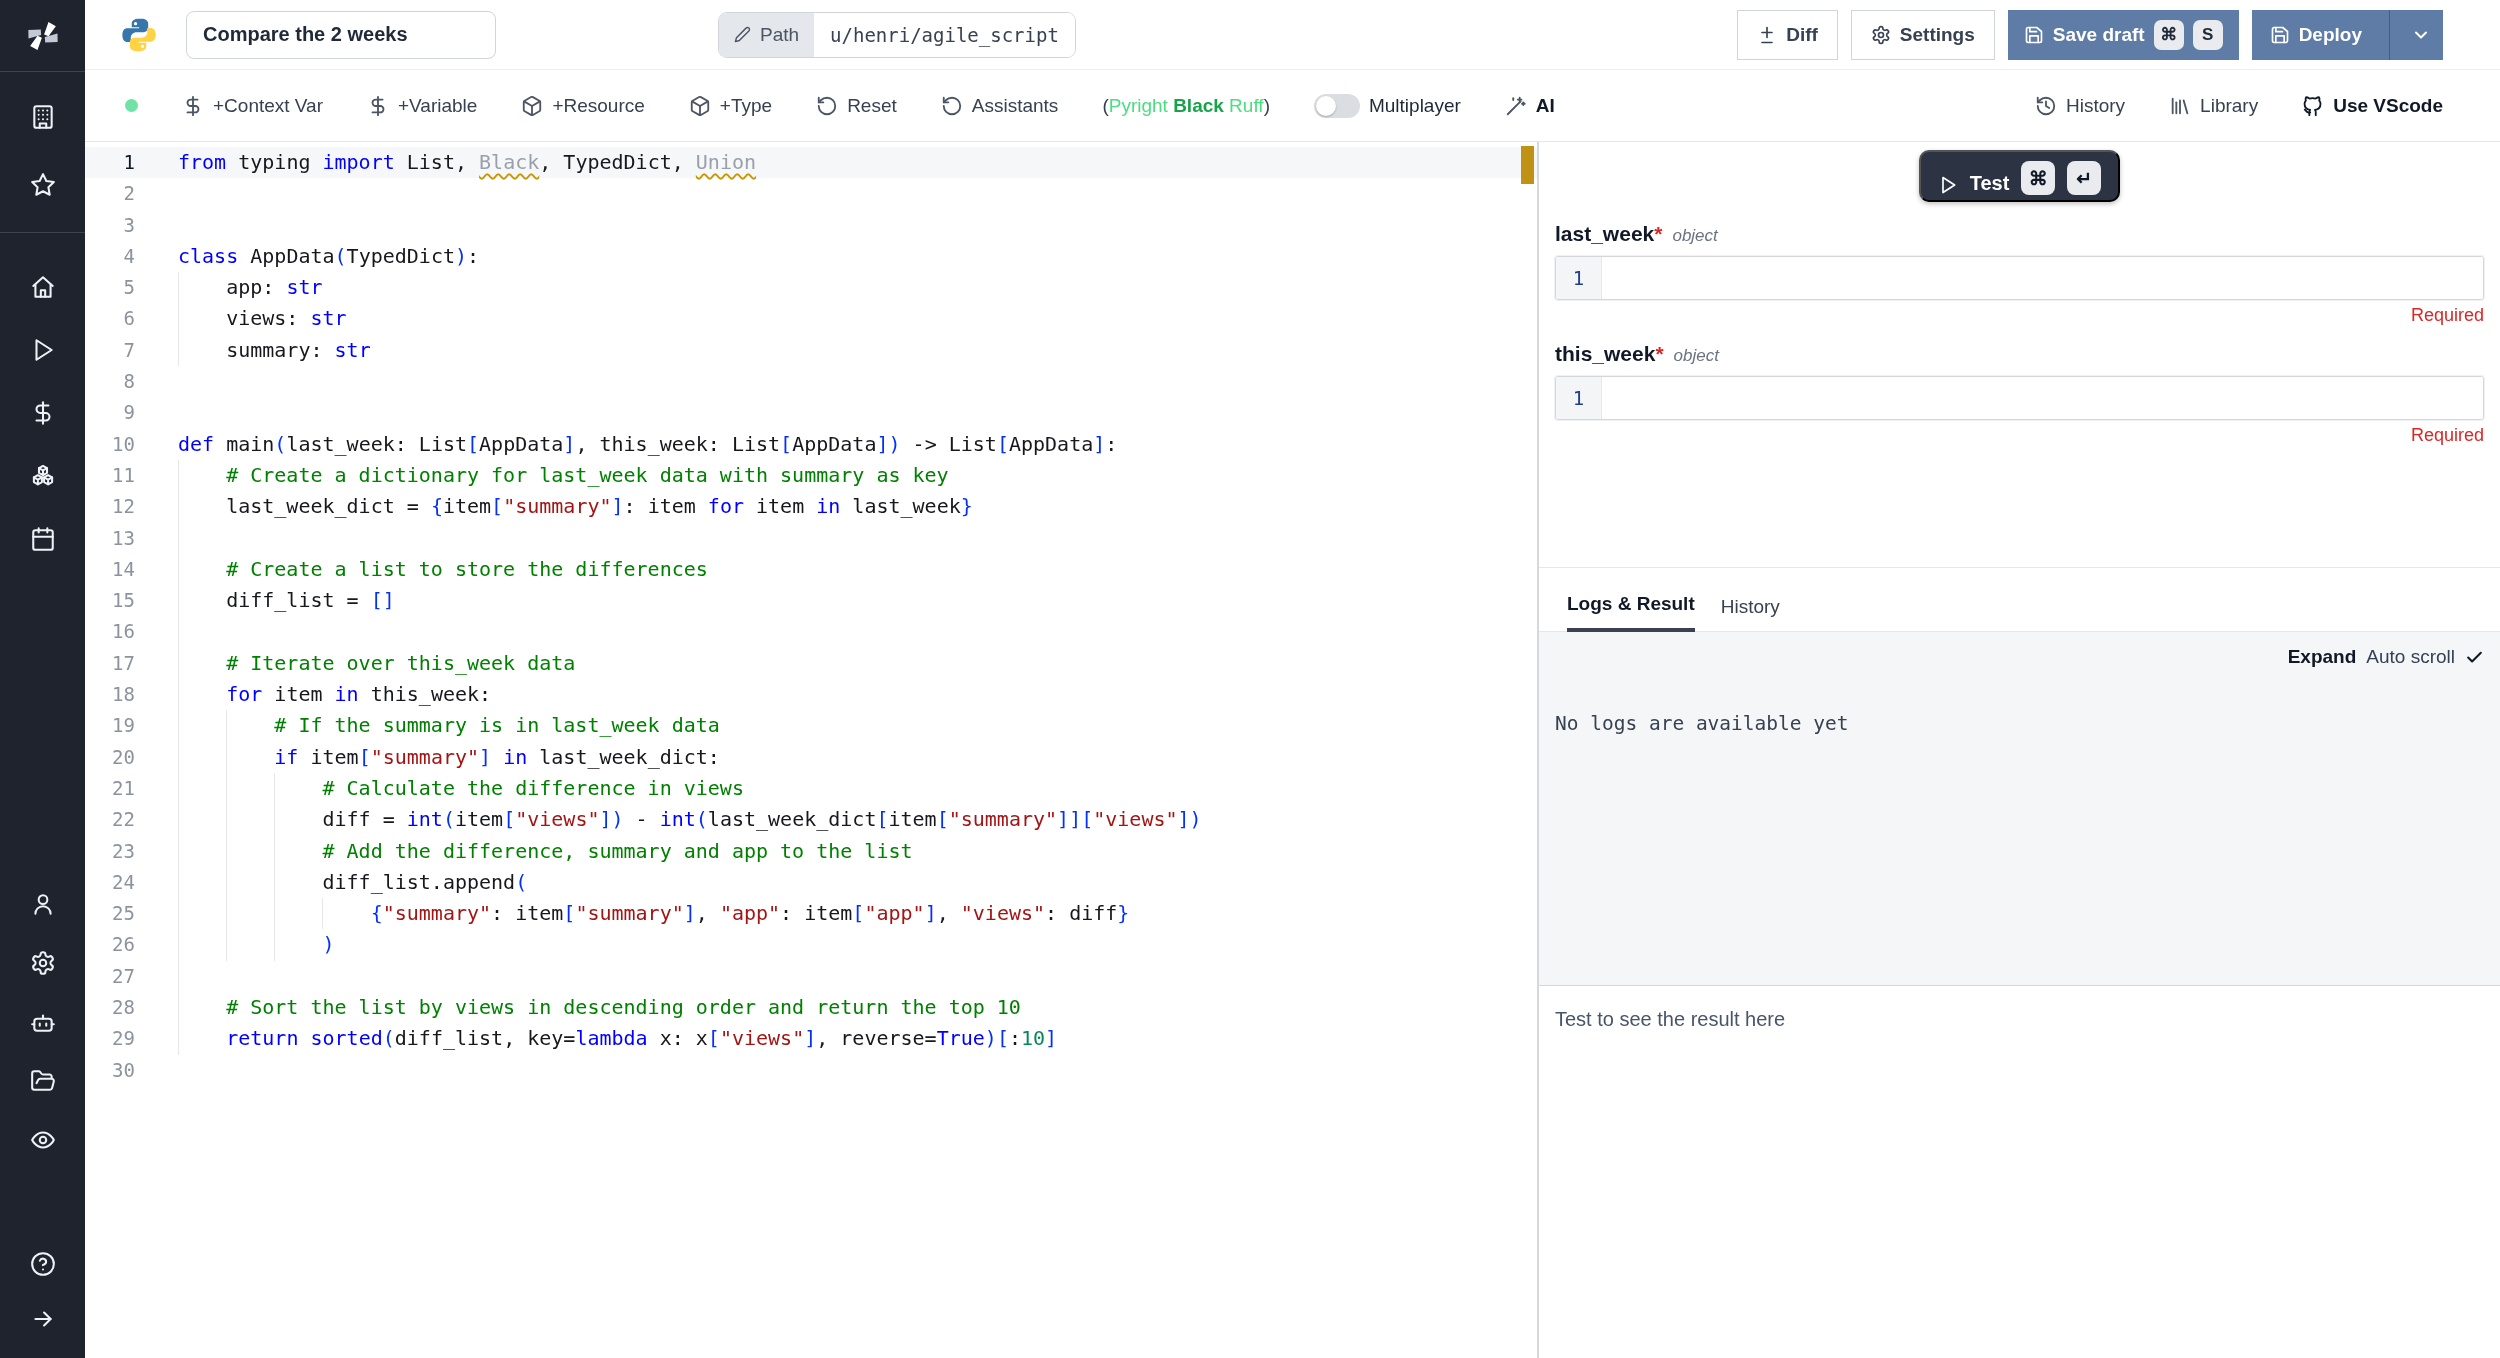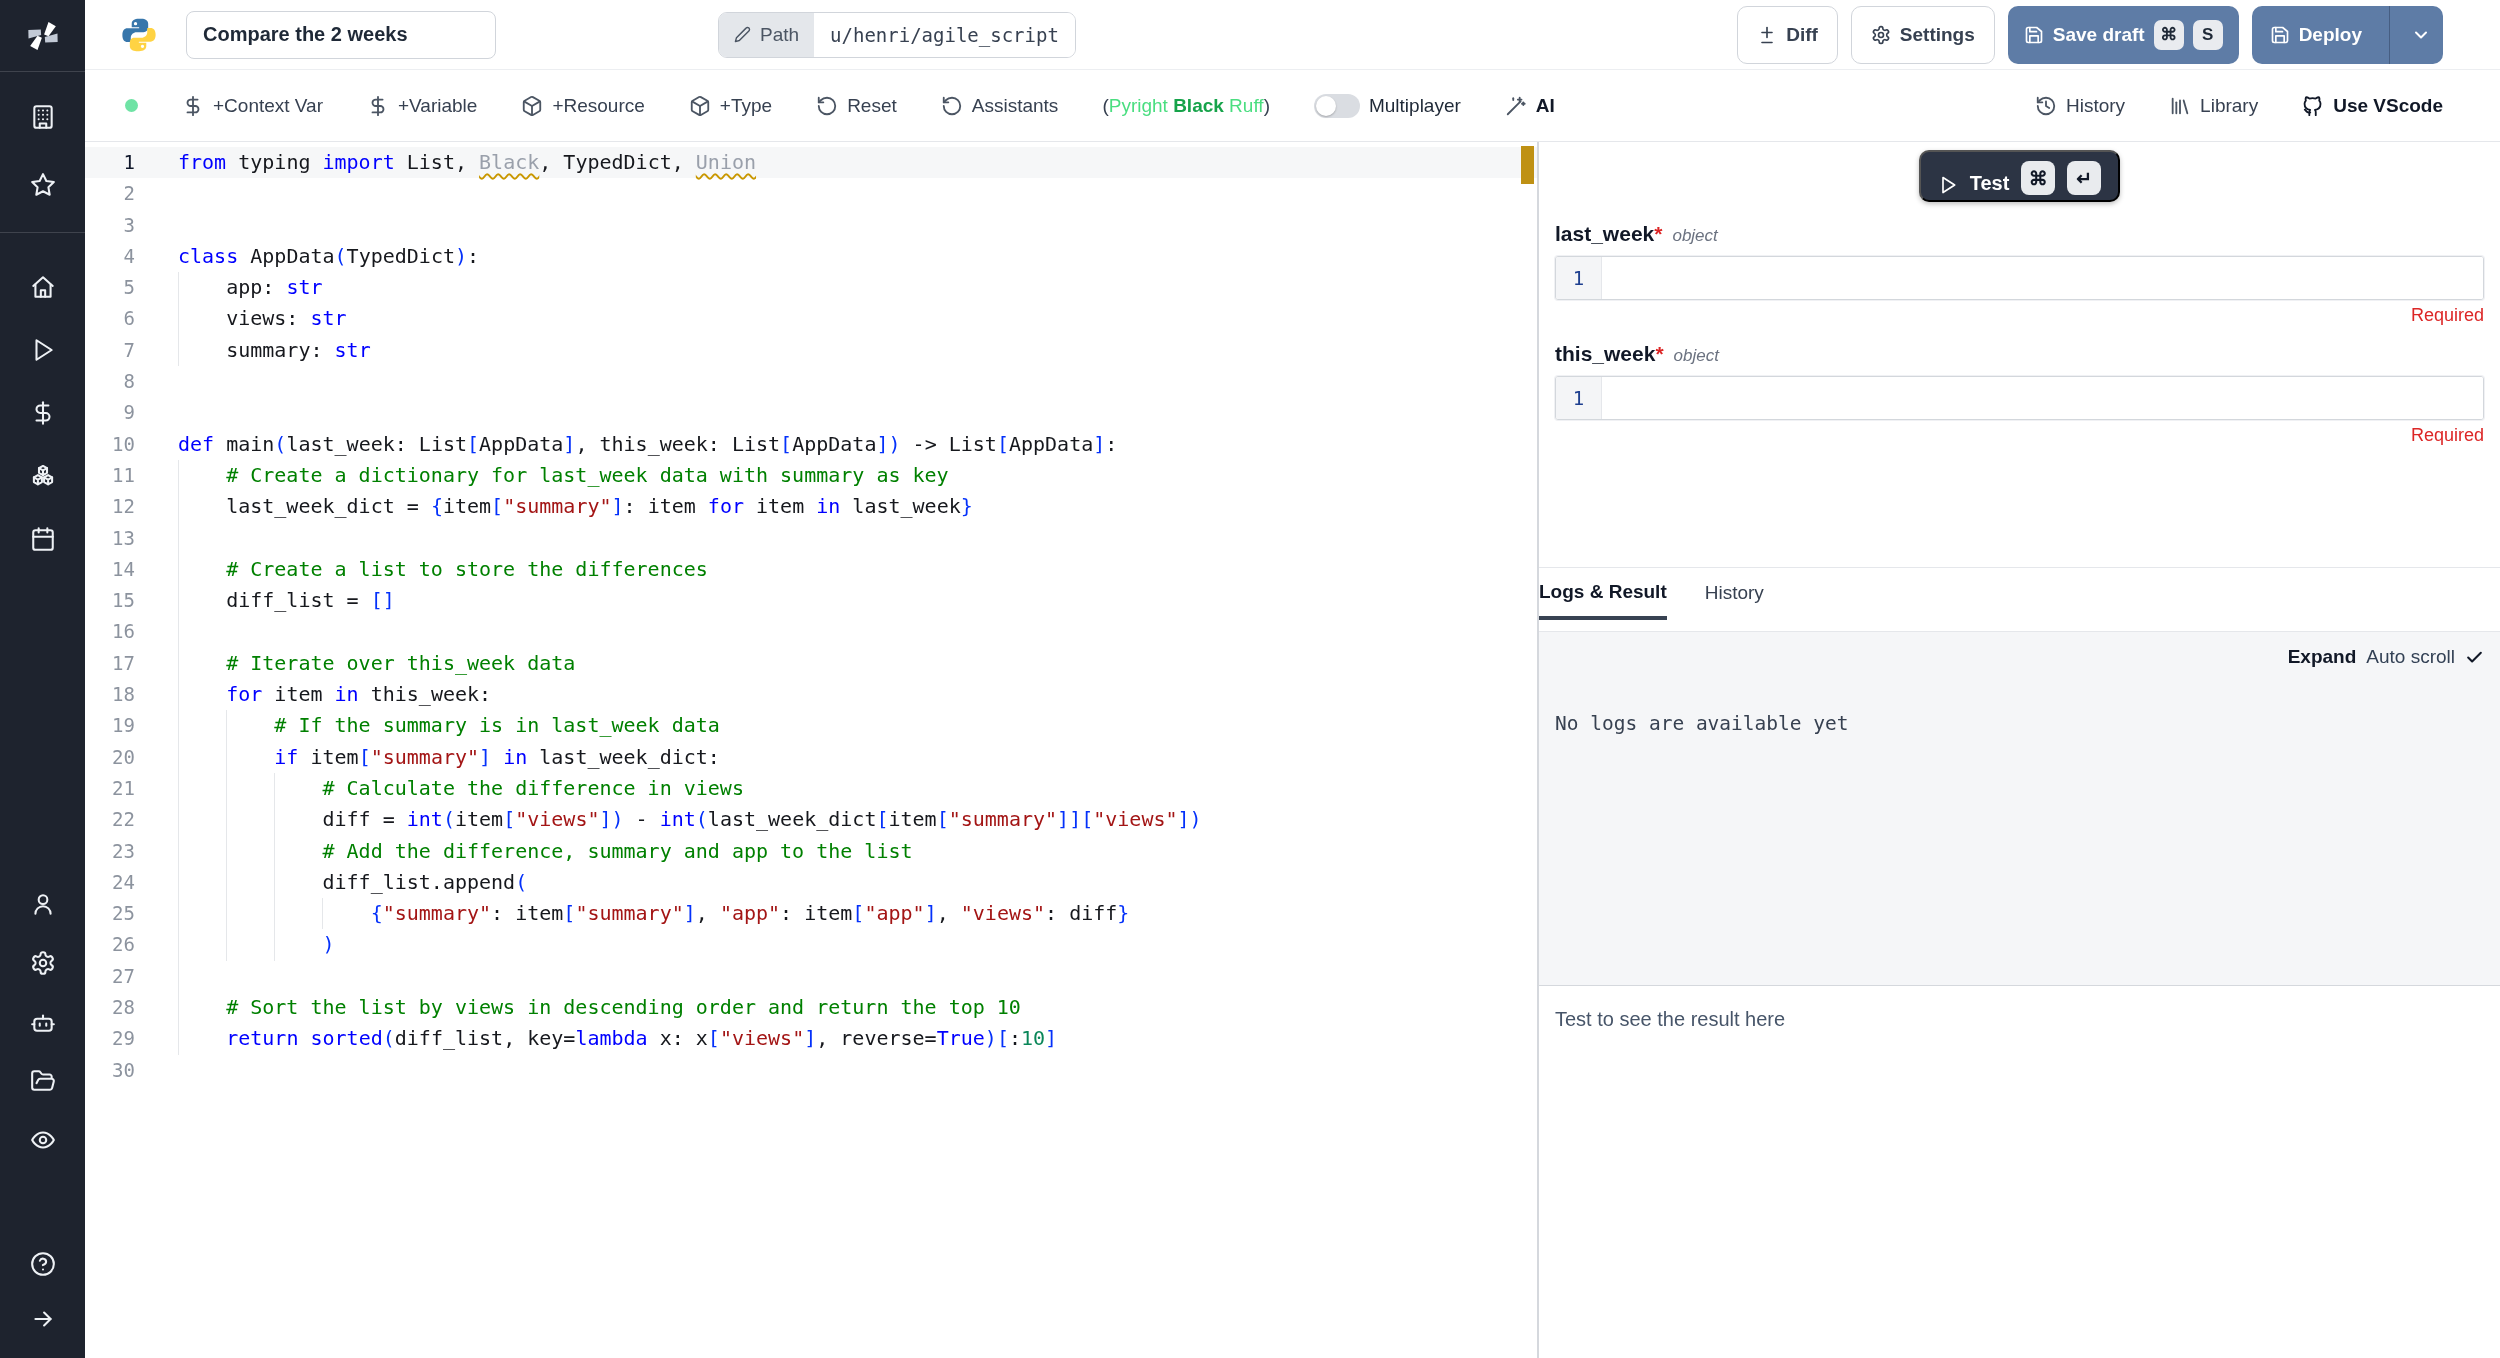--- a/index.html
+++ b/index.html
@@ -26,21 +26,21 @@
   
   .topbar { height:70px; display:flex; align-items:center; padding:0 57px 0 35px; border-bottom:1px solid #eceef1; background:#fff; }
   .py-logo { width:38px; height:38px; flex:0 0 38px; }
   .title-input { margin-left:28px; width:310px; height:48px; border:1px solid #d1d5db; border-radius:8px;
     font-size:20px; font-weight:600; color:#1f2937; padding:0 16px; display:flex; align-items:center; background:#fff; }
   .path-badge { margin-left:222px; height:46px; border:1px solid #d1d5db; border-radius:9px; display:flex; overflow:hidden; }
   .path-left { background:#e4e7eb; display:flex; align-items:center; gap:9px; padding:0 15px; color:#4b5563; font-size:19px; font-weight:500; }
   .path-left svg { width:17px; height:17px; }
   .path-right { background:#fff; display:flex; align-items:center; padding:0 16px; font-family:"DejaVu Sans Mono", monospace; font-size:19px; color:#374151; }
   .tb-spacer { flex:1; }
-  .btn { display:flex; align-items:center; gap:9px; height:58px; border-radius:10px; font-size:19px; font-weight:600; cursor:pointer; }
+  .btn { display:flex; align-items:center; gap:9px; height:50px; border-radius:0; font-size:19px; font-weight:600; cursor:pointer; }
   .btn svg { width:20px; height:20px; }
   .btn-light { background:#fff; border:1px solid #d1d5db; color:#374151; padding:0 19px; }
   .btn-blue  { background:#5e7ca6; color:#fff; border:none; }
   .btn + .btn { margin-left:13px; }
   .save-btn { padding:0 16px; }
   .kbd { min-width:30px; height:30px; background:#e9ebef; border-radius:7px; color:#1f2937; font-size:17px; font-weight:600;
     display:flex; align-items:center; justify-content:center; padding:0 6px; }
   .deploy-btn { padding:0; }
   .deploy-main { display:flex; align-items:center; gap:9px; padding:0 18px; height:100%; }
   .deploy-sep { width:1px; height:100%; background:rgba(15,25,45,.3); }
@@ -89,21 +89,21 @@
   .arg-name { font-size:21px; font-weight:700; color:#111827; }
   .arg-star { color:#dc2626; font-size:21px; font-weight:700; }
   .arg-type { margin-left:10px; font-style:italic; font-size:17px; color:#6b7280; }
   .arg-input { margin-top:10px; height:44px; border:1px solid #d3d7dc; border-radius:3px; display:flex; overflow:hidden;
     box-shadow:0 0 0 1px #f0f1f4; cursor:text; }
   .arg-gutter { width:46px; background:#f4f5f7; border-right:1px solid #e5e7eb; display:flex; align-items:center; justify-content:center;
     font-family:"DejaVu Sans Mono", monospace; font-size:19px; color:#1e3f8f; flex:0 0 46px; }
   .arg-area { flex:1; background:#fff; }
   .arg-required { margin-top:5px; text-align:right; color:#dc2626; font-size:18px; }
 
-  .tabs-bar { height:64px; display:flex; align-items:center; gap:38px; border-bottom:1px solid #e5e7eb; background:#fff; }
+  .tabs-bar { height:64px; display:flex; align-items:flex-end; gap:26px; padding-left:28px; border-bottom:1px solid #e5e7eb; background:#fff; }
   .tab { font-size:19px; padding-bottom:13px; color:#374151; font-weight:500; cursor:pointer; }
   .tab.active { color:#111827; font-weight:600; border-bottom:4px solid #384252; margin-bottom:-1px; }
 
   .logs-area { height:353px; background:#f5f6f8; padding:14px 16px; }
   .logs-controls { display:flex; justify-content:flex-end; align-items:center; gap:10px; }
   .expand-label { font-size:19px; font-weight:700; color:#111827; cursor:pointer; }
   .autoscroll-label { font-size:19px; color:#334155; cursor:pointer; }
   .logs-controls svg { width:19px; height:19px; color:#111827; }
   .logs-empty { margin-top:44px; font-family:"DejaVu Sans Mono", monospace; font-size:19.5px; color:#374151; }
 

